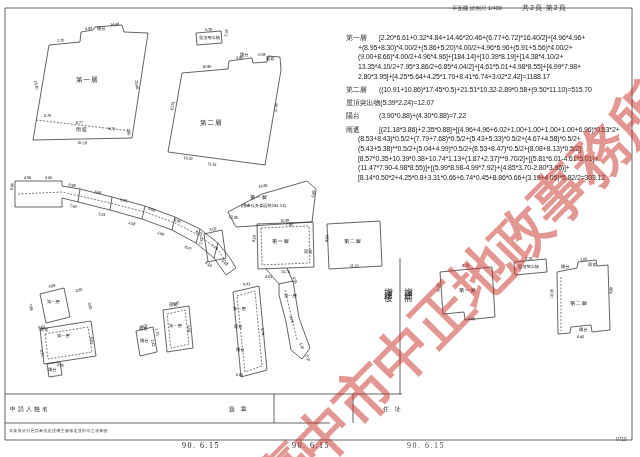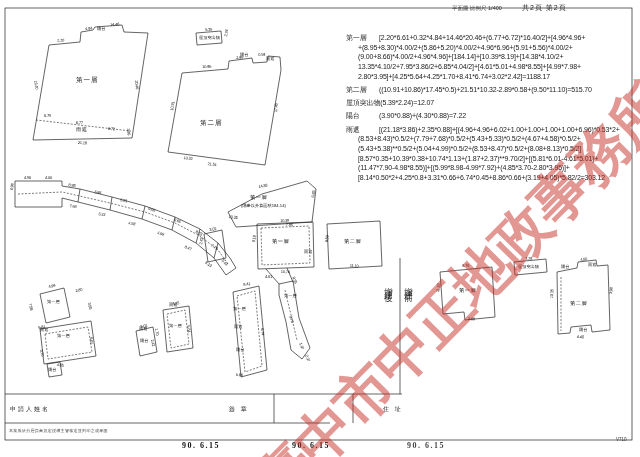--- a/index.html
+++ b/index.html
@@ -18,21 +18,21 @@
   .gap{margin-top:3.5px;}
   
   .plbl{position:absolute;font-size:6.5px;letter-spacing:1px;color:#111;white-space:nowrap;transform-origin:0 0;}
   .plbl.s{font-size:5.2px;letter-spacing:0.5px;}
   .plbl.t{font-size:4.2px;letter-spacing:0;}
   .plbl.v{writing-mode:vertical-rl;font-size:8.5px;letter-spacing:3px;color:#222;}
   .dim{position:absolute;font-size:4px;letter-spacing:-0.2px;color:#111;white-space:nowrap;transform-origin:0 0;}
   
   .ftlbl{position:absolute;font-size:6px;letter-spacing:2px;color:#222;white-space:nowrap;}
   #certify-note{position:absolute;left:9px;top:428px;font-size:4px;letter-spacing:0.3px;color:#444;}
-  .datestamp{position:absolute;font-size:8px;font-weight:bold;letter-spacing:1.5px;color:#111;
+  .datestamp{position:absolute;font-size:8px;font-weight:normal;letter-spacing:1.5px;color:#111;
              font-family:"Liberation Serif",serif;white-space:nowrap;text-align:center;}
   #form-code{position:absolute;left:616px;top:437px;font-size:4.5px;color:#333;}
   
   #watermark{position:absolute;left:238px;top:468px;transform:rotate(-45.5deg);transform-origin:0 0;
              font-family:"DejaVu Serif",serif;font-weight:bold;font-size:58px;letter-spacing:-2px;
              white-space:nowrap;color:rgba(199,48,40,0.5);pointer-events:none;z-index:50;}
 </style>
 </head>
 <body>
 

